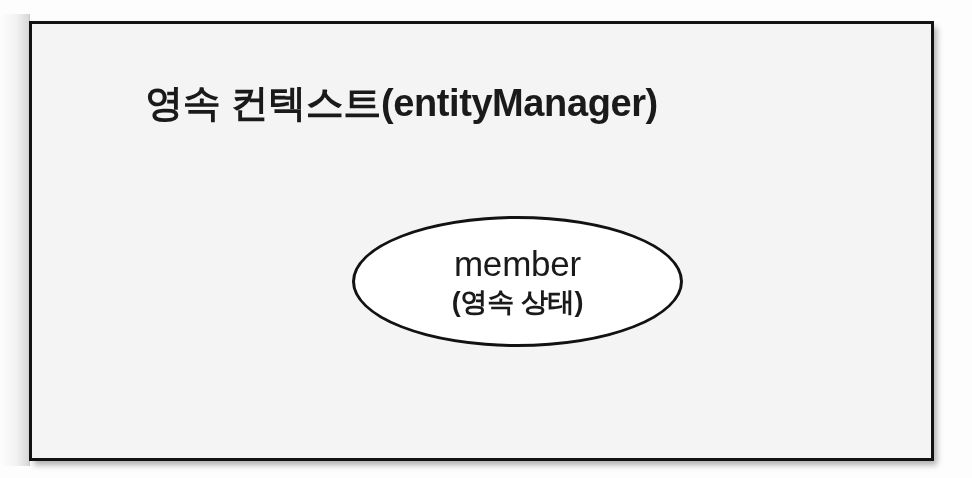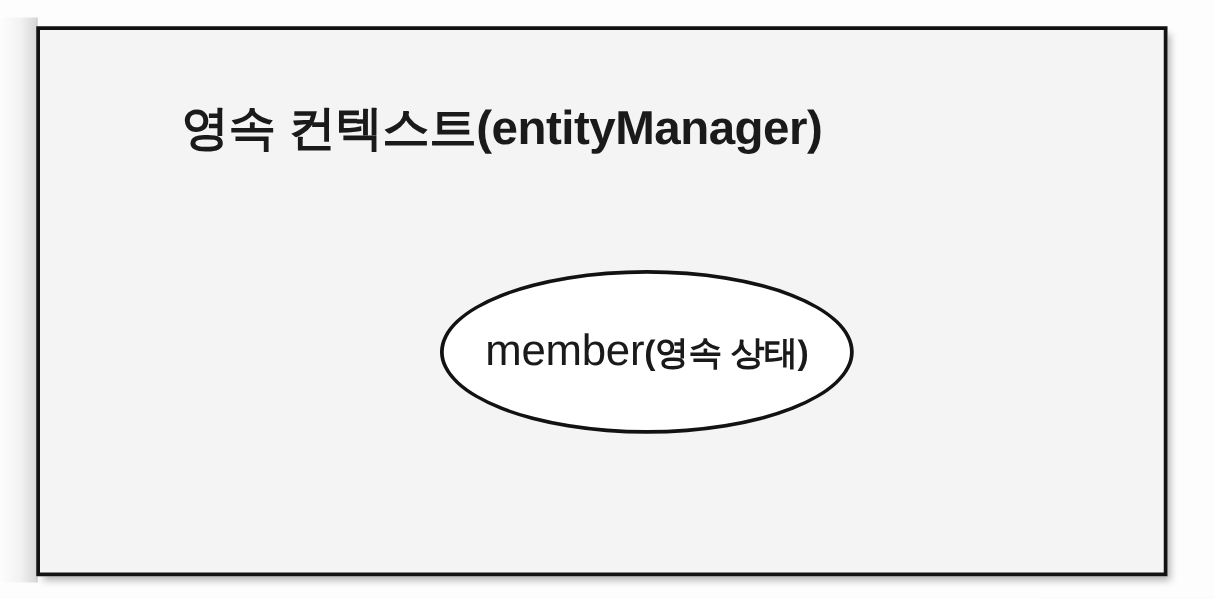--- a/index.html
+++ b/index.html
@@ -67,20 +67,21 @@
     position: absolute;
     left: 320px;
     top: 192px;
     width: 331px;
     height: 131px;
     box-sizing: border-box;
     background: #ffffff;
     border: 3px solid #121212;
     border-radius: 50%;
     display: flex;
+    flex-direction: column;
     align-items: center;
     justify-content: center;
   }
   .entity-name {
     font-size: 35px;
     font-weight: normal;
     color: #1a1a1a;
     line-height: 1.1;
     letter-spacing: -0.2px;
   }

